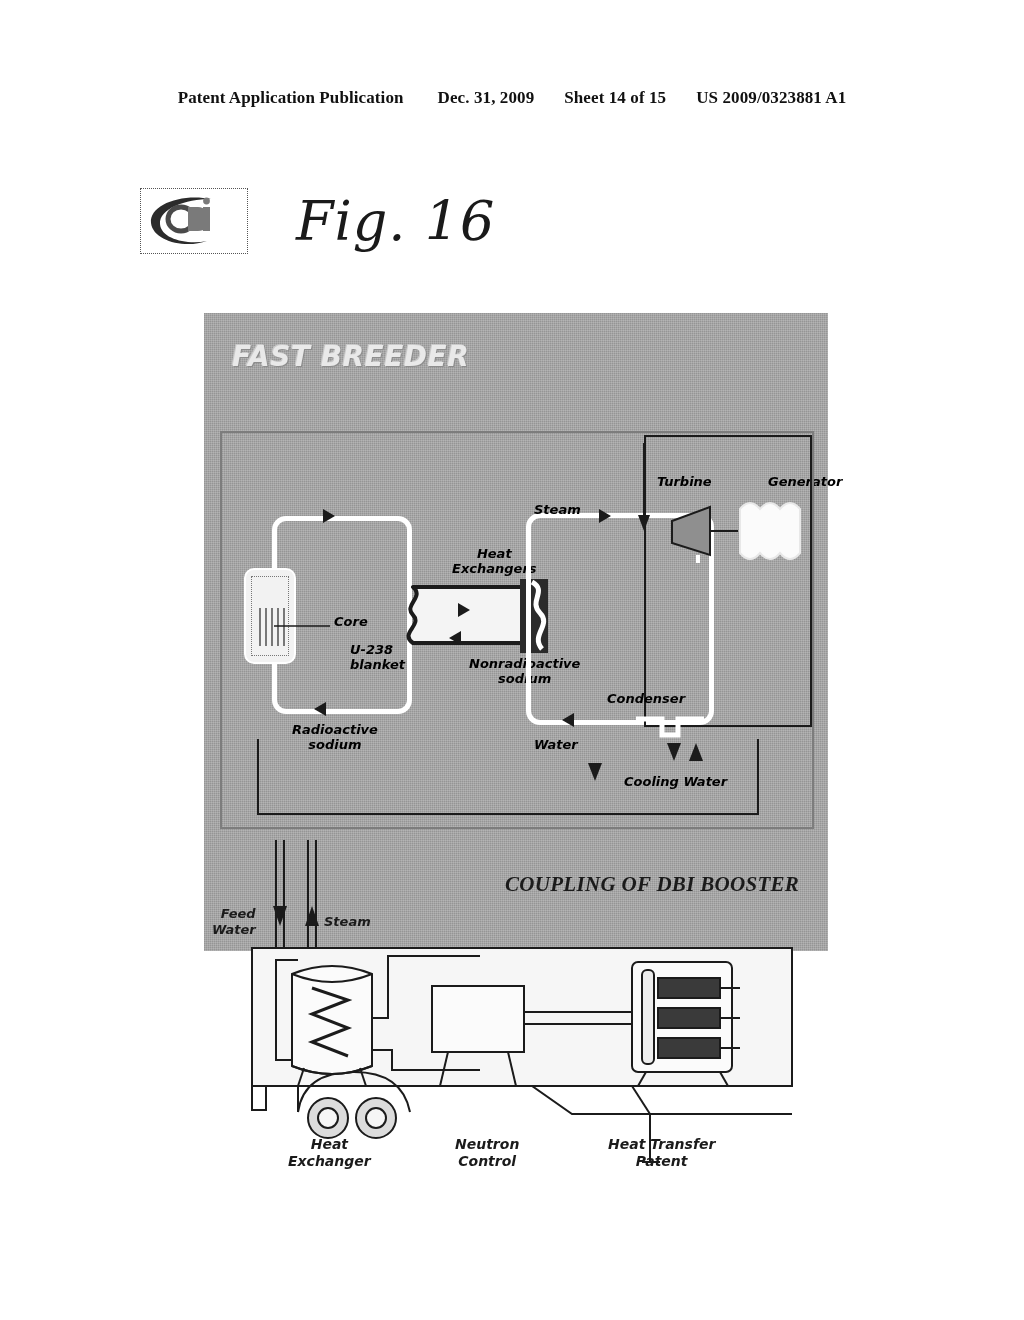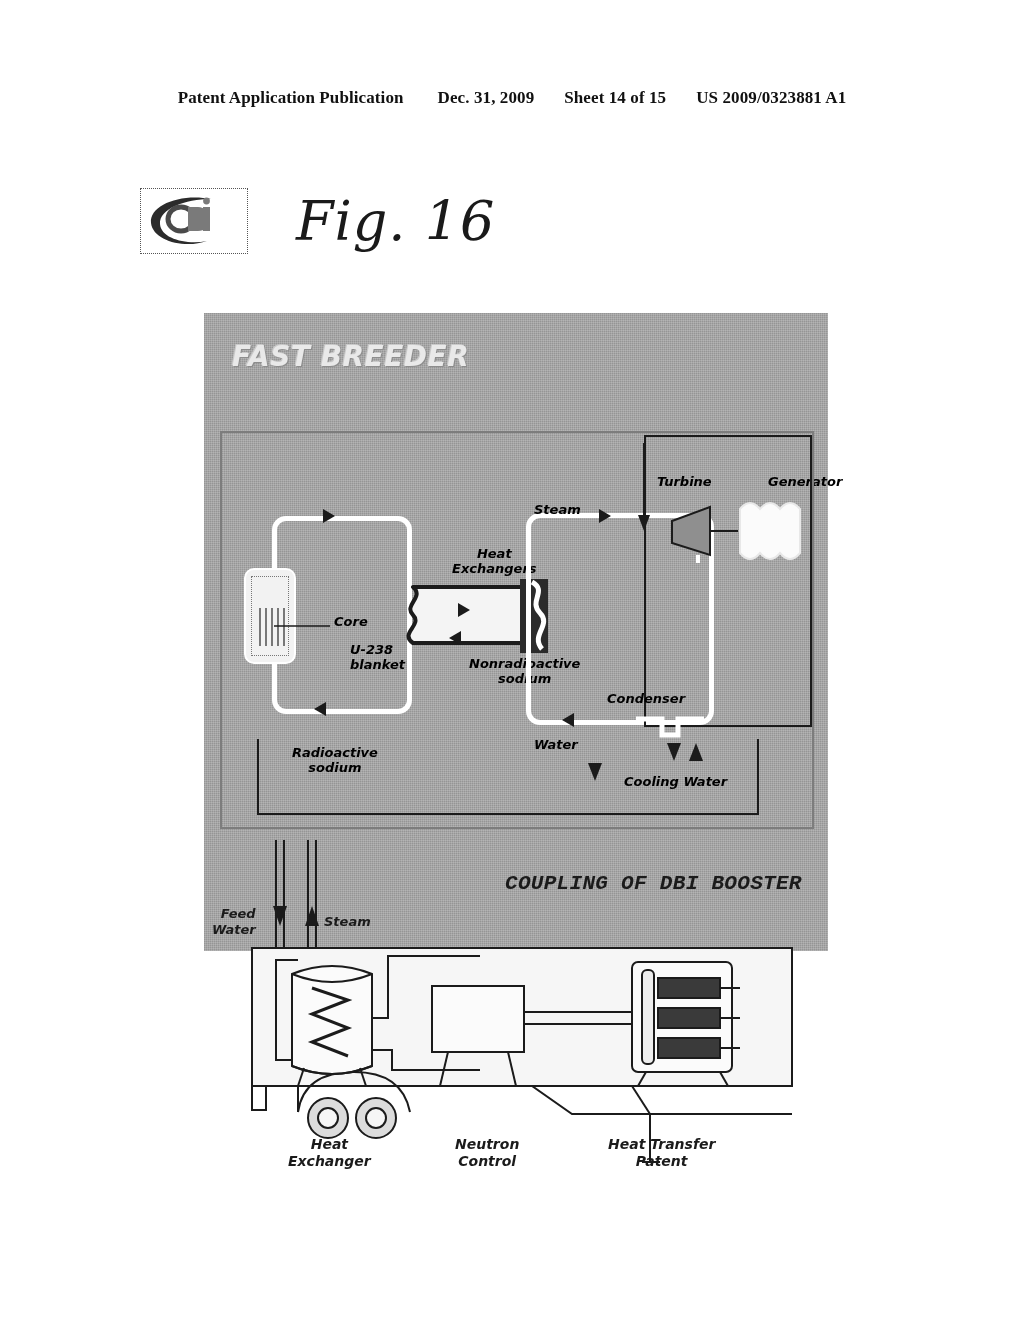--- a/index.html
+++ b/index.html
@@ -53,21 +53,21 @@
            border-radius:10px;box-sizing:border-box;}
   .coreinner{position:absolute;border:1px dotted #777;box-sizing:border-box;}
 
   
   .ar{position:absolute;width:0;height:0;}
   .ar.r{border-top:7px solid transparent;border-bottom:7px solid transparent;border-left:12px solid #1b1b1b;}
   .ar.l{border-top:7px solid transparent;border-bottom:7px solid transparent;border-right:12px solid #1b1b1b;}
 
   
   #coupling{position:absolute;left:505px;top:872px;
-      font-family:Liberation Mono, monospace;font-style:italic;font-weight:bold;
+      font-family:Liberation Serif, serif;font-style:italic;font-weight:bold;
       font-size:21px;color:#1b1b1b;letter-spacing:.3px;white-space:nowrap;}
 
   .blab{position:absolute;font-family:"DejaVu Sans",sans-serif;font-style:italic;
         font-weight:bold;font-size:13px;color:#1b1b1b;line-height:1.2;
         text-align:center;white-space:nowrap;}
   .blab.big{font-size:14px;}
 
   svg{display:block;}
   #trailer{position:absolute;left:180px;top:900px;}
 </style>
@@ -114,21 +114,21 @@
       <line x1="34" y1="40" x2="34" y2="78"></line>
       <line x1="40" y1="40" x2="40" y2="78"></line>
     </g>
     <line x1="30" y1="58" x2="86" y2="58" stroke="#1b1b1b" stroke-width="1.3"></line>
   </svg>
   <div class="plab" style="left:130px;top:302px;text-align:left;font-style:italic;">Core</div>
   <div class="plab" style="left:130px;top:330px;text-align:left;margin-left:16px;">
     <div style="text-align:left;">U-238</div>
     <div style="text-align:left;">blanket</div>
   </div>
-  <div class="plab" style="left:88px;top:433px;">
+  <div class="plab" style="left:88px;top:410px;">
     <div>Radioactive</div>
     <div>sodium</div>
   </div>
 
   <svg style="position:absolute;left:185px;top:268px;" width="160" height="70">
     <path d="M24 6 H140 V62 H24 C10 52, 34 44, 24 34 C14 24, 36 16, 24 6 Z" fill="#f4f4f4" stroke="#1b1b1b" stroke-width="4" stroke-linejoin="round"></path>
   </svg>
   <div style="position:absolute;left:316px;top:266px;width:28px;height:74px;background:#2b2b2b;"></div>
   <svg style="position:absolute;left:322px;top:266px;" width="34" height="74">
     <path d="M6 3 C22 12, 2 22, 14 34 C26 46, 4 56, 16 70" fill="none" stroke="#ffffff" stroke-width="5"></path>

